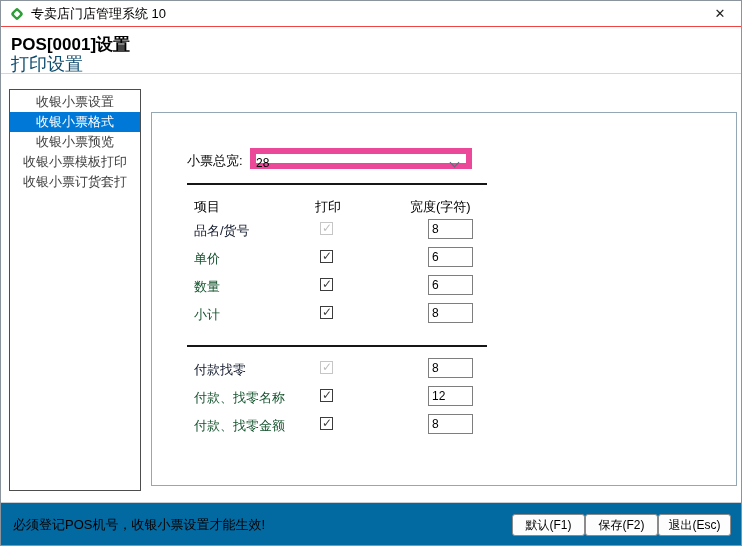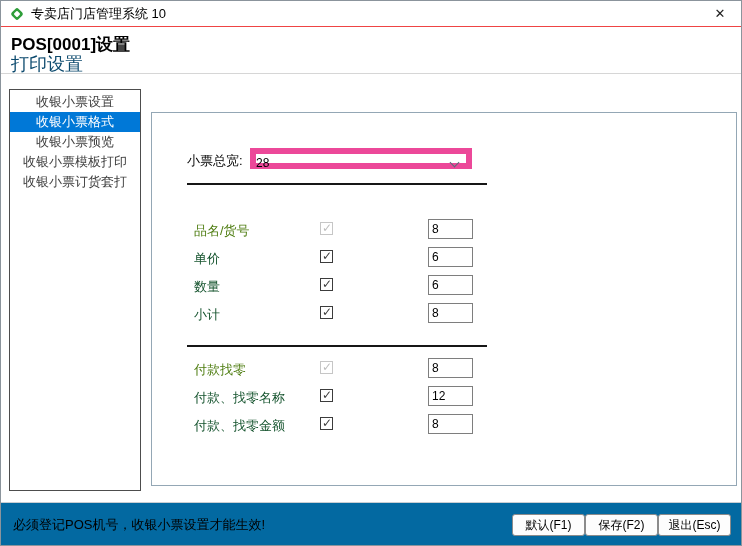--- a/index.html
+++ b/index.html
@@ -56,21 +56,21 @@
   .g1{ top:104px; } .g2{ top:243px; }
   .t-row{ position:relative; height:28px; }
   .row-label{ position:absolute; left:42px; top:5px; font-size:13px; color:#14532d; }
   .cb{ position:absolute; left:168px; top:5px; width:13px; height:13px;
     border:1px solid #3c3c3c; background:#fff; cursor:pointer; }
   .cb.checked::after{ content:"✓"; position:absolute; left:1px; top:-2px;
     font-size:12px; font-weight:bold; color:#3c3c3c; }
   .w-input{ position:absolute; left:276px; top:2px; width:45px; height:20px;
     border:1px solid #7e7e7e; font-size:12px; padding-left:3px;
     font-family:"Liberation Sans","DejaVu Sans",sans-serif; }
-  .t-row.disabled .row-label{ color:#4d7c0f; }
+  .t-row.disabled .row-label{ color:#0f172a; }
   .t-row.disabled .cb{ border-color:#c6c6c6; cursor:default; }
   .t-row.disabled .cb.checked::after{ color:#bdbdbd; }
 
   
   .statusbar{ position:absolute; left:0; right:0; top:501px; bottom:0;
     background:#0369a1; border-top:1px solid #c9ced3; }
   .status-msg{ position:absolute; left:12px; top:13px; font-size:13px; color:#000; }
   .btns{ position:absolute; right:10px; top:11px; display:flex; }
   .dlg-btn{ width:73px; height:22px; background:#fdfdfd; border:1px solid #8b8b8b;
     border-radius:3px; font-size:12px; color:#000; cursor:pointer;
@@ -118,20 +118,25 @@
 
   <div class="panel">
     <span class="combo-label">小票总宽:</span>
     <div class="combobox">
       <span>28</span>
       <span class="chev"></span>
     </div>
 
     <div class="hr hr1"></div>
 
+    <div class="thead">
+      <span class="th-item">项目</span>
+      <span class="th-print">打印</span>
+      <span class="th-width">宽度(字符)</span>
+    </div>
 
     <div class="group g1">
         <div class="t-row disabled">
     <span class="row-label">品名/货号</span>
     <span class="cb checked"></span>
     <input class="w-input" value="8" style="">
   </div>
         <div class="t-row">
     <span class="row-label">单价</span>
     <span class="cb checked"></span>

